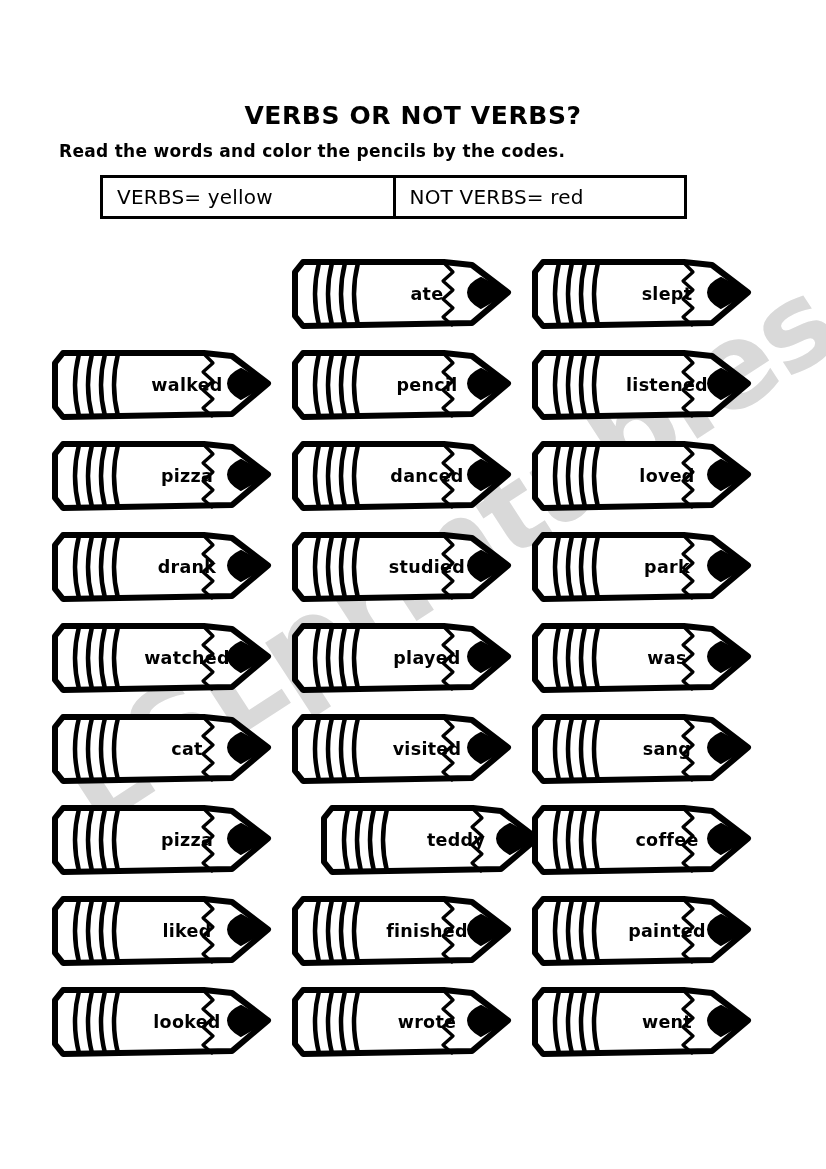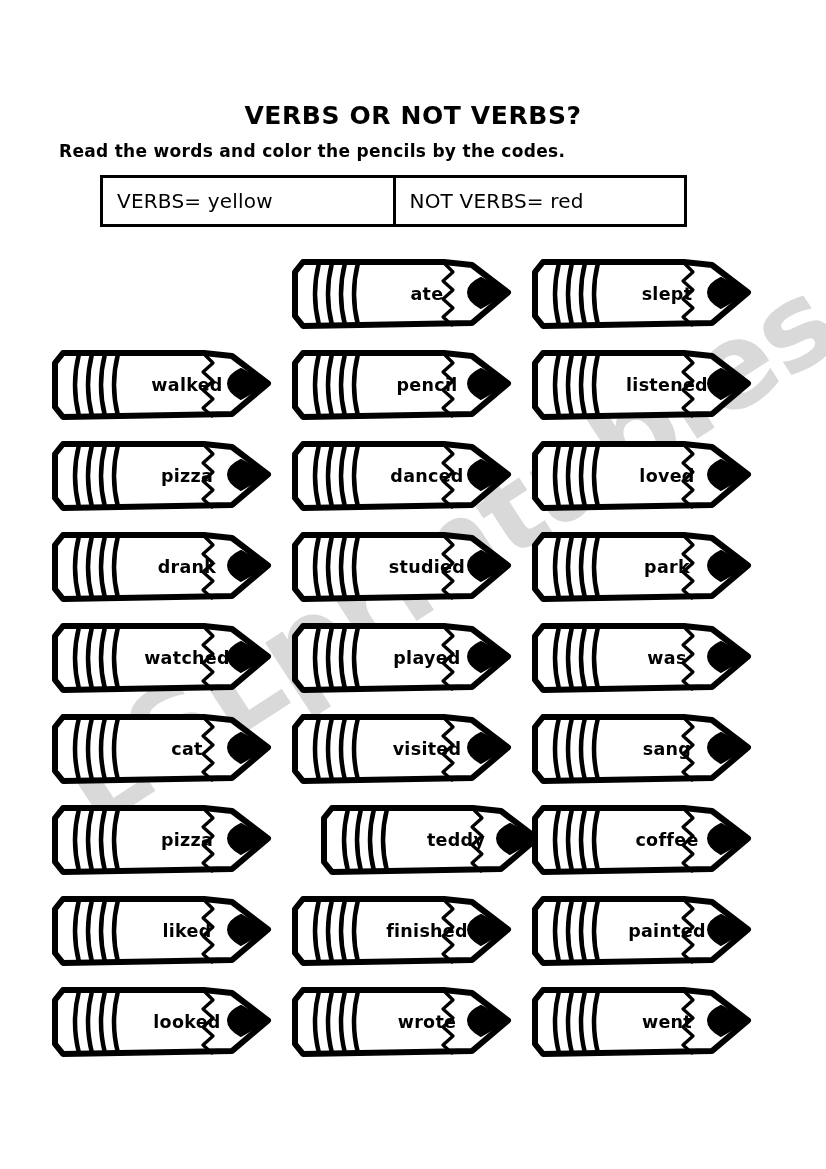--- a/index.html
+++ b/index.html
@@ -68,21 +68,21 @@
     line-height: 1;
     white-space: nowrap;
   }
 
   
   #code-table {
     position: absolute;
     left: 100px;
     top: 175px;
     width: 587px;
-    height: 52px;
+    height: 44px;
     border: 3px solid #000;
     box-sizing: border-box;
     display: flex;
   }
   #code-table .code-cell {
     display: flex;
     align-items: center;
     box-sizing: border-box;
     height: 100%;
     font-size: 20px;

